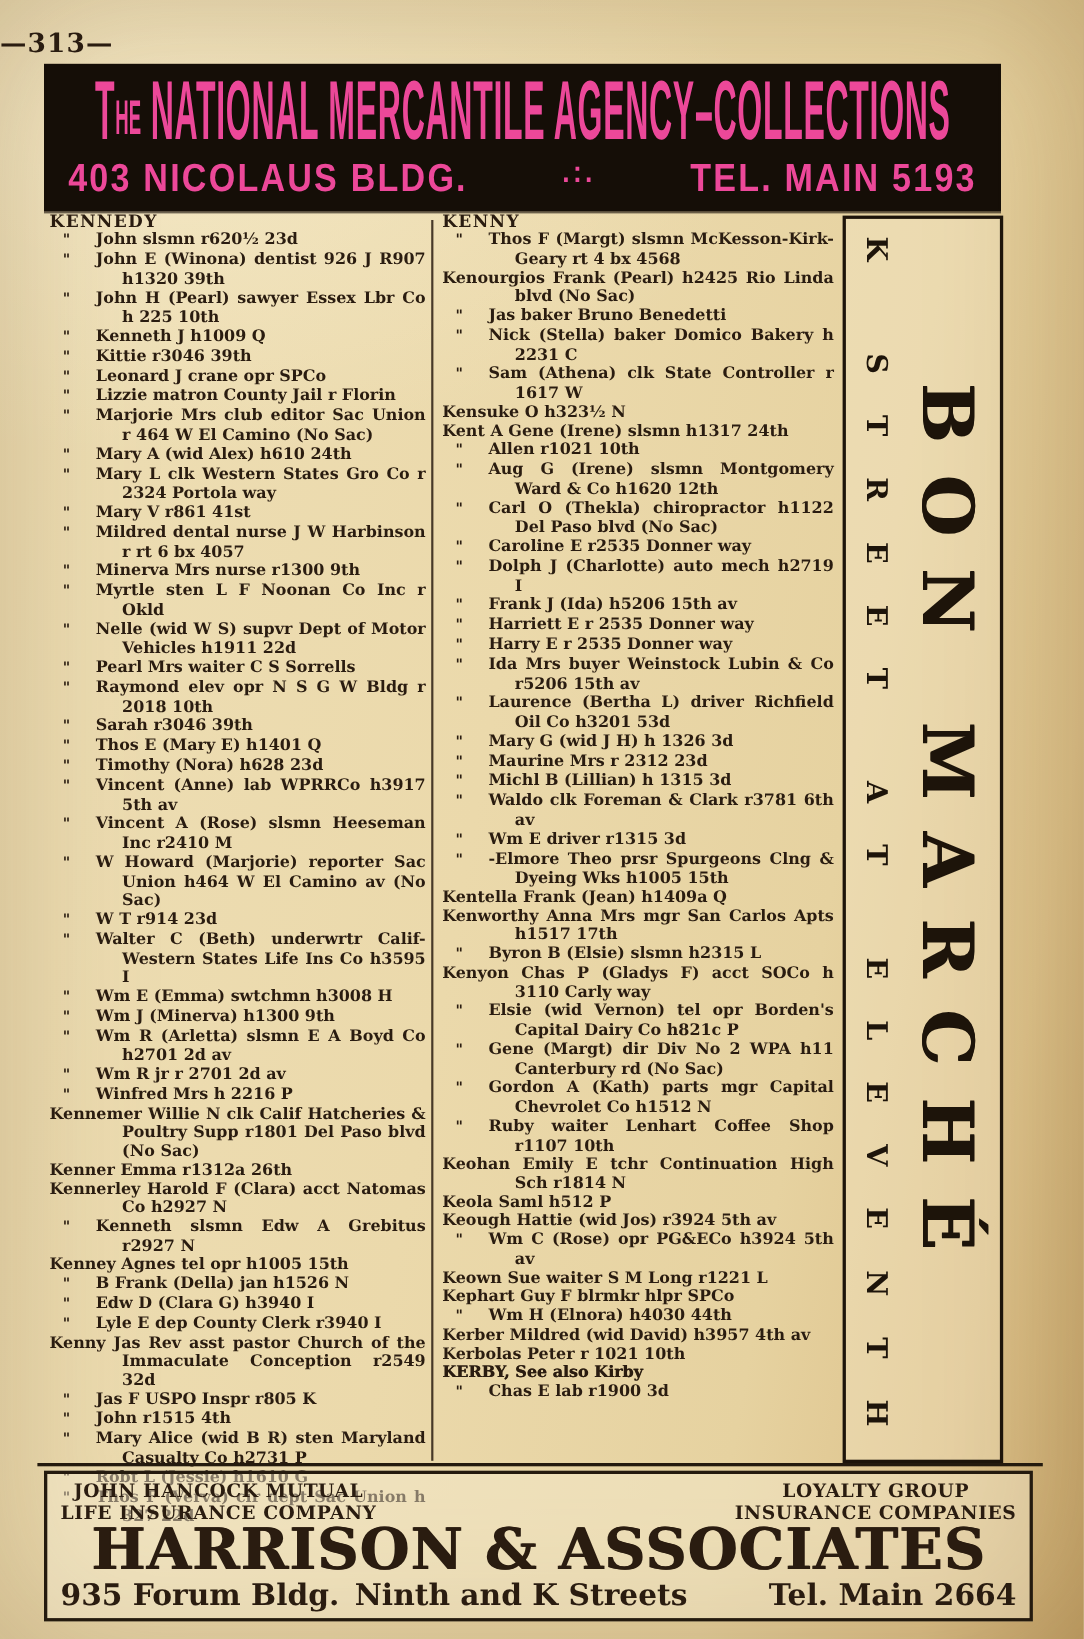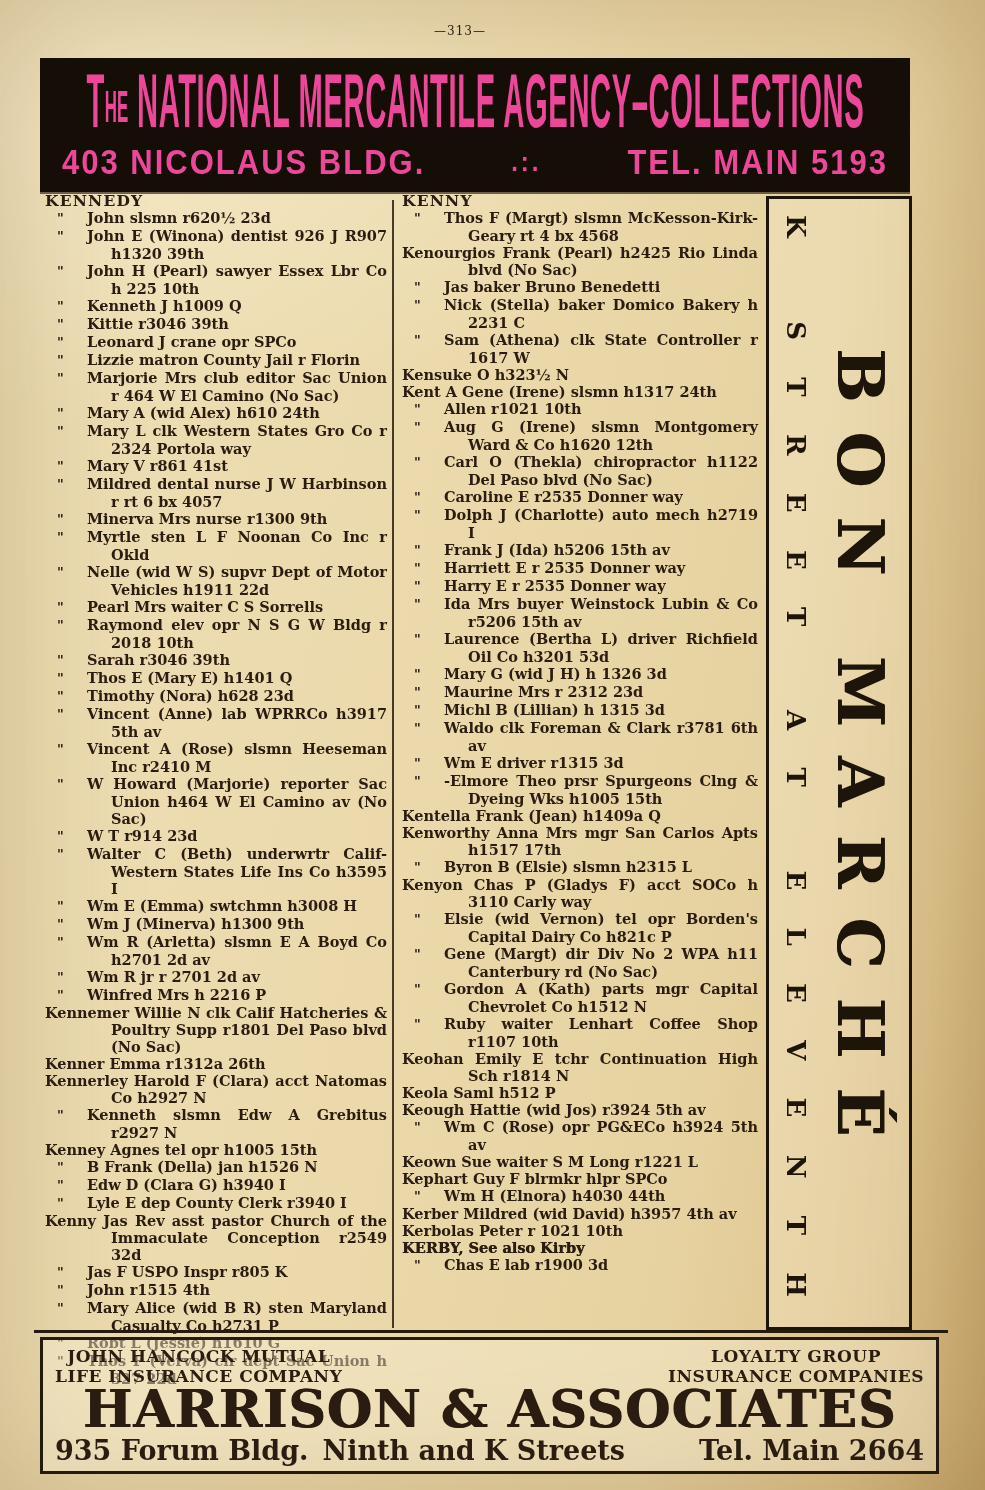--- a/index.html
+++ b/index.html
@@ -7,31 +7,31 @@
     position:relative;width:985px;height:1490px;overflow:hidden;
     background:
       radial-gradient(ellipse 900px 500px at 15% 8%, rgba(255,248,225,.35), rgba(255,248,225,0) 60%),
       linear-gradient(100deg,#eedfb6 0%, #ebd9ab 45%, #e6d2a0 72%, #ddc28b 88%, #c9a96f 100%),
       #e9d7ab;
     box-shadow:inset 0 0 140px rgba(110,75,25,.28);
     font-family:"DejaVu Serif","Liberation Serif",serif;
     color:#2a1c10;
   }
   
-  .page-num{position:absolute;top:24px;left:0;width:920px;text-align:center;
-    font-size:12px;font-weight:400;letter-spacing:1px;}
+  .page-num{position:absolute;top:24px;left:0;width:920px;
+    font-size:24px;font-weight:700;letter-spacing:1px;}
   
   .banner{position:absolute;left:42px;top:60px;width:866px;height:130px;
     background:#150e07;color:#ec4899;overflow:hidden;
     box-shadow:0 0 0 2px #150e07, 0 2px 0 2px rgba(20,12,5,.6);}
   .banner-line1{height:84px;display:flex;align-items:center;justify-content:center;white-space:nowrap;}
   .banner-line1 .stretch{display:inline-block;transform:scale(.62,1.62);transform-origin:50% 58%;
     font-family:"Liberation Sans",sans-serif;font-weight:700;font-size:47px;letter-spacing:1px;}
   .the-he{font-size:.58em;position:relative;top:-.12em;letter-spacing:0;}
-  .banner-line2{display:flex;justify-content:space-between;align-items:center;padding:0 20px;
+  .banner-line2{display:flex;justify-content:space-between;padding:0 20px;
     font-family:"Liberation Sans",sans-serif;font-weight:700;font-size:31px;}
   .banner-line2 .stretch2{display:inline-block;transform:scaleY(1.15);letter-spacing:2px;}
   .banner-line2 .mid{font-size:24px;letter-spacing:3px;}
   
   .col{position:absolute;top:192px;font-size:14.5px;line-height:17px;font-weight:700;}
   .col1{left:45px;width:342px;}
   .col2{left:402px;width:356px;}
   .entry{padding-left:66px;text-indent:-66px;text-align:justify;}
   .entry.h{font-size:15.5px;letter-spacing:1.2px;}
   .entry.b{text-shadow:.45px 0 0 currentColor;}

